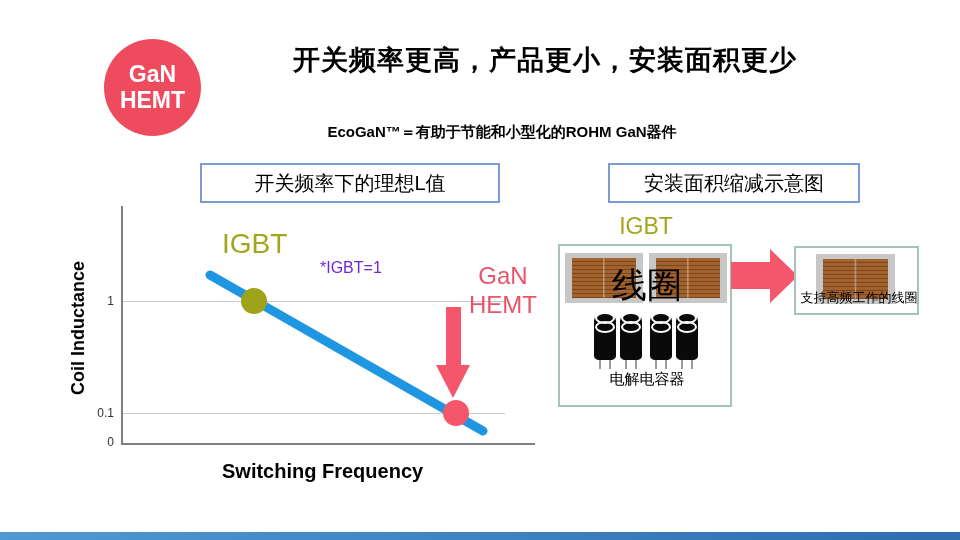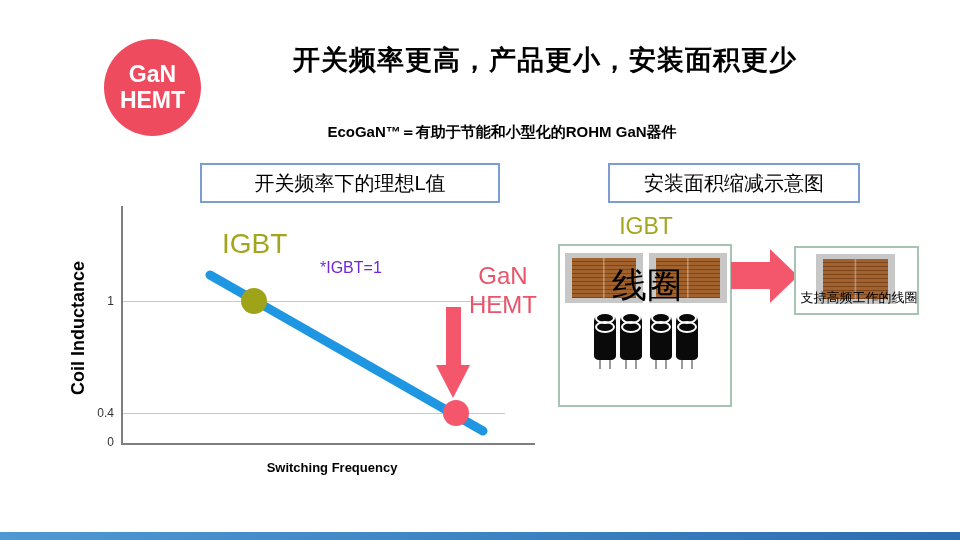--- a/index.html
+++ b/index.html
@@ -42,21 +42,21 @@
   #trend-svg{left:115px;top:200px;}
   .dot{width:26px;height:26px;border-radius:50%;}
   #dot-igbt{left:241px;top:288px;background:#9FA31A;}
   #dot-gan{left:443px;top:400px;background:#F4566C;}
   #chart-igbt{left:222px;top:228px;font-size:28px;color:#A3A61D;}
   #chart-note{left:320px;top:259px;font-size:16px;color:#6d28d9;}
   #chart-gan{left:458px;top:262px;width:90px;text-align:center;font-size:24px;line-height:1.2;color:#E8546A;}
   #arrow-down-shaft{left:446px;top:307px;width:15px;height:59px;background:#F4566C;}
   #arrow-down-head{left:436px;top:365px;width:0;height:0;
     border-left:17px solid transparent;border-right:17px solid transparent;border-top:33px solid #F4566C;}
-  #xlabel{left:222px;top:460px;width:220px;text-align:center;font-weight:bold;font-size:13px;color:#000;}
+  #xlabel{left:222px;top:460px;width:220px;font-weight:bold;font-size:20px;color:#000;}
 
   
   #igbt-title{left:611px;top:213px;width:70px;text-align:center;font-size:23px;color:#A3A61D;}
   #gan-title{left:794px;top:212px;width:122px;text-align:center;font-size:21px;color:#E8546A;}
   .panel{border:2px solid #A6C3B4;background:#fff;}
   #igbt-panel{left:558px;top:244px;width:170px;height:159px;}
   #gan-panel{left:794px;top:246px;width:121px;height:65px;}
   .coil{background:#C7C7C7;}
   .coil .winding{position:absolute;left:7px;right:7px;top:5px;bottom:5px;
     background:
@@ -106,21 +106,21 @@
   <div id="box-right" class="abs label-box">
     <span>安装面积缩减示意图</span>
   </div>
 
   <div id="ylabel" class="abs">Coil Inductance</div>
   <div id="yaxis" class="abs axis"></div>
   <div id="xaxis" class="abs axis"></div>
   <div id="grid1" class="abs grid"></div>
   <div id="grid02" class="abs grid"></div>
   <div id="tick1" class="abs ytick">1</div>
-  <div id="tick02" class="abs ytick">0.4</div>
+  <div id="tick02" class="abs ytick">0.1</div>
   <div id="tick0" class="abs ytick">0</div>
 
   <svg id="trend-svg" class="abs" width="430" height="250">
     <line x1="95" y1="75" x2="368" y2="231" stroke="#1E96E1" stroke-width="9" stroke-linecap="round"></line>
   </svg>
 
   <div id="dot-igbt" class="abs dot"></div>
   <div id="dot-gan" class="abs dot"></div>
 
   <div id="chart-igbt" class="abs">IGBT</div>
@@ -167,20 +167,21 @@
     <div class="leg l1"></div>
     <div class="leg l2"></div>
   </div>
   <div id="cap4" class="abs cap">
     <div class="body"></div>
     <div class="ring r1"></div>
     <div class="ring r2"></div>
     <div class="leg l1"></div>
     <div class="leg l2"></div>
   </div>
+  <div id="cap-caption" class="abs">电解电容器</div>
 
   <div id="arrow-right-shaft" class="abs"></div>
   <div id="arrow-right-head" class="abs"></div>
 
   <div id="gan-panel" class="abs panel"></div>
   <div id="coil-c" class="abs coil">
       <div class="winding"></div>
     </div>
   <div id="gan-coil-label" class="abs">支持高频工作的线圈</div>
 

